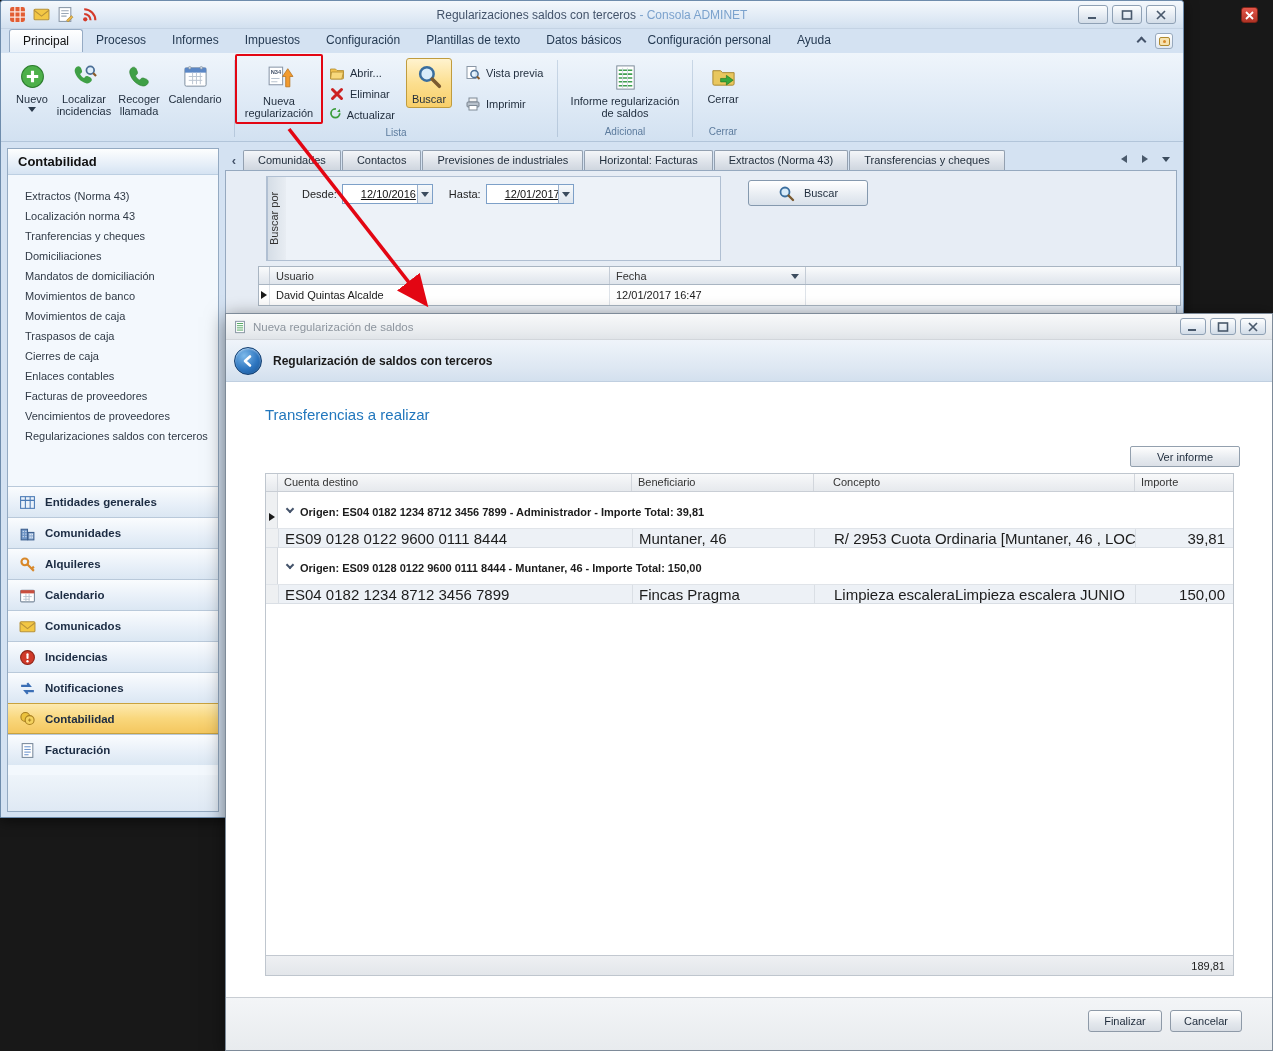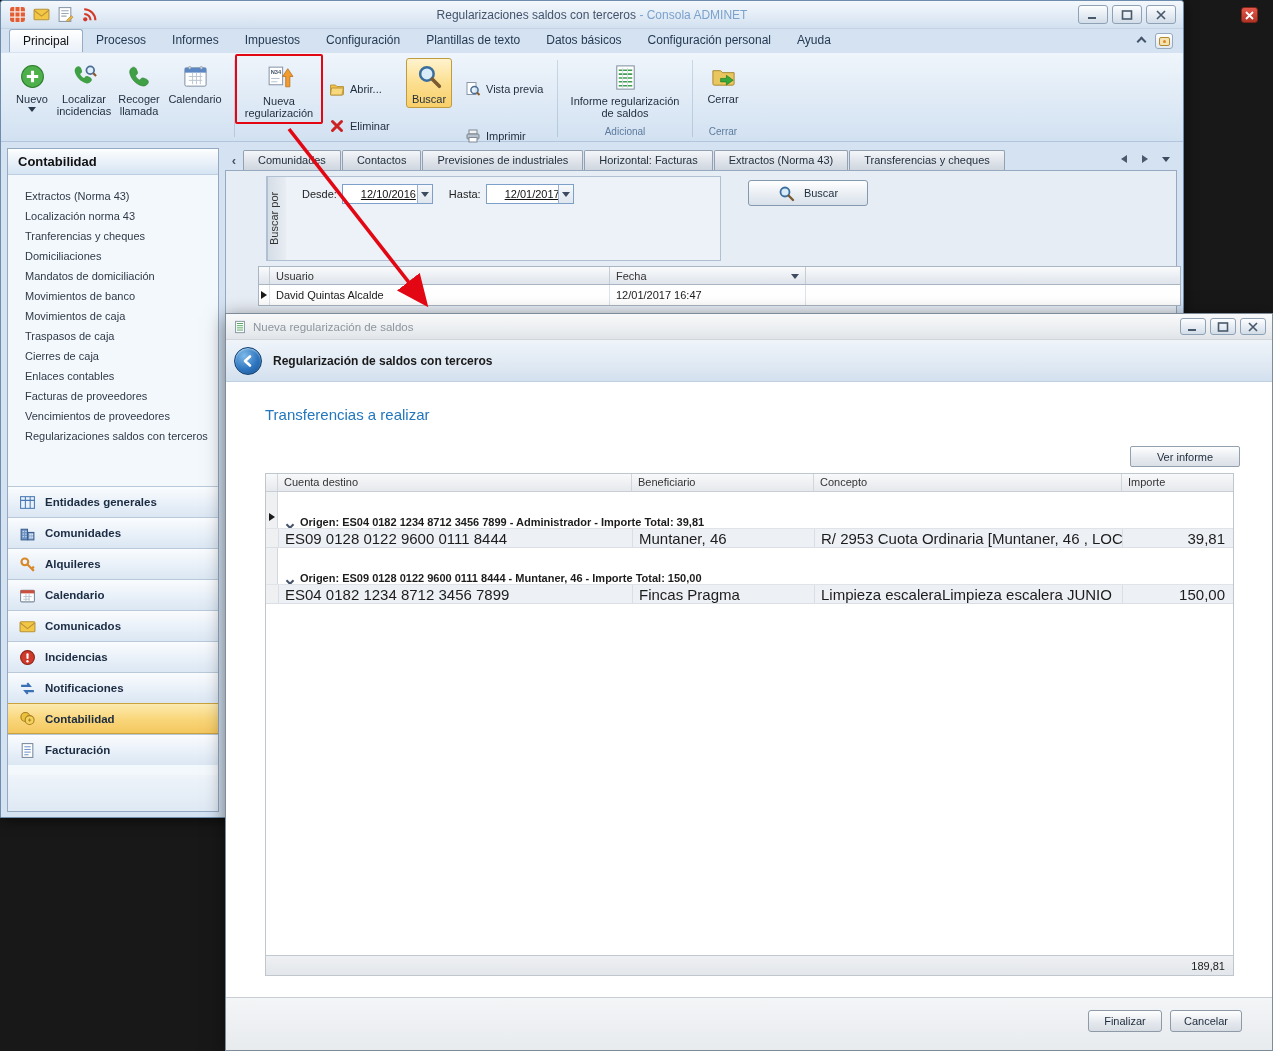--- a/index.html
+++ b/index.html
@@ -69,21 +69,21 @@
     display:flex; flex-direction:column; align-items:center; justify-content:flex-start;
     padding:4px 3px 2px; font-size:11px; color:#1f2c3c; text-align:center;
     line-height:12px; border:1px solid transparent; border-radius:3px;
   }
   .rb-big .ric { margin-bottom:3px; }
   .rb-big.toggled {
     background:linear-gradient(#fff3cf,#fcdf90 50%,#f8cf6a);
     border:1px solid #c09c3e;
   }
   .rb-stack { display:flex; flex-direction:column; padding-top:4px; }
-  .rb-small { display:flex; align-items:center; gap:5px; height:21px; padding:0 5px; font-size:11px; color:#1f2c3c; white-space:nowrap;margin-top:16px; }
+  .rb-small { display:flex; align-items:center; gap:5px; height:21px; padding:0 5px; font-size:11px; color:#1f2c3c; white-space:nowrap; }
   .rb-small .ric { width:16px; height:16px; }
 
   .nueva-btn { position:relative; width:78px; }
   .anno-box { position:absolute; left:-6px; top:-5px; right:-6px; bottom:-3px; border:2px solid #e30613; border-radius:2px; pointer-events:none; }
 
   
   .sidebar {
     position:absolute; left:6px; top:147px; width:212px; height:664px;
     background:#f3f8fd; border:1px solid #94aac2;
   }
@@ -185,25 +185,25 @@
     position:absolute; left:904px; top:132px; width:110px; height:21px;
     background:linear-gradient(#fefefe,#e6eaef 60%,#dbe0e7);
     border:1px solid #93a0ae; border-radius:2px;
     font-size:11px; color:#1f2c3c; display:flex; align-items:center; justify-content:center;
   }
 
   .dlg-table { position:absolute; left:39px; top:159px; width:969px; height:503px; border:1px solid #bfc6ce; background:#fff; }
   .t-head { display:flex; height:18px; background:linear-gradient(#f8f9fa,#edeff2 60%,#e6e9ed); border-bottom:1px solid #c9ced5; }
   .t-head > div { border-right:1px solid #d2d6dc; padding-left:6px; line-height:17px; font-size:11px; color:#333; }
   .cw0 { width:12px; padding-left:0 !important; }
-  .cw1 { width:354px; } .cw2 { width:182px; } .cw3 { width:308px; } .cw4 { flex:1; border-right:none !important; }
+  .cw1 { width:354px; } .cw2 { width:182px; } .cw3 { width:308px;margin-left:13px; } .cw4 { flex:1; border-right:none !important; }
   .t-spacer { display:flex; height:14px; }
   .t-gutter { width:12px; background:#eef0f2; border-right:1px solid #d4d8dd; display:flex; align-items:center; justify-content:center; }
   .t-group { display:flex; height:22px; }
-  .t-group .g-content { flex:1; display:flex; align-items:flex-end; gap:7px; padding-left:9px; font-weight:bold; font-size:11px; color:#1c1c1c; white-space:nowrap; overflow:hidden; }
+  .t-group .g-content { flex:1; display:flex; align-items:flex-start; gap:7px; padding-left:9px; font-weight:bold; font-size:11px; color:#1c1c1c; white-space:nowrap; overflow:hidden; }
   .t-row { display:flex; height:20px; background:#edf1f6; border-top:1px solid #e0e4e9; border-bottom:1px solid #dadfe5; }
   .t-row > div { border-right:1px solid #dadfe5; padding:0 6px; line-height:19px; font-size:15px; color:#1c1c1c; white-space:nowrap; overflow:hidden; }
   .t-row .num { text-align:right; padding-right:8px; }
   .t-total {
     position:absolute; left:0; right:0; bottom:0; height:20px;
     background:linear-gradient(#eef0f3,#e3e6ea); border-top:1px solid #c2c8d0;
     display:flex; align-items:center; justify-content:flex-end; padding-right:8px; font-size:11px; color:#1c1c1c;
   }
   .dlg-footer {
     position:absolute; left:0; right:0; bottom:0; height:53px;

